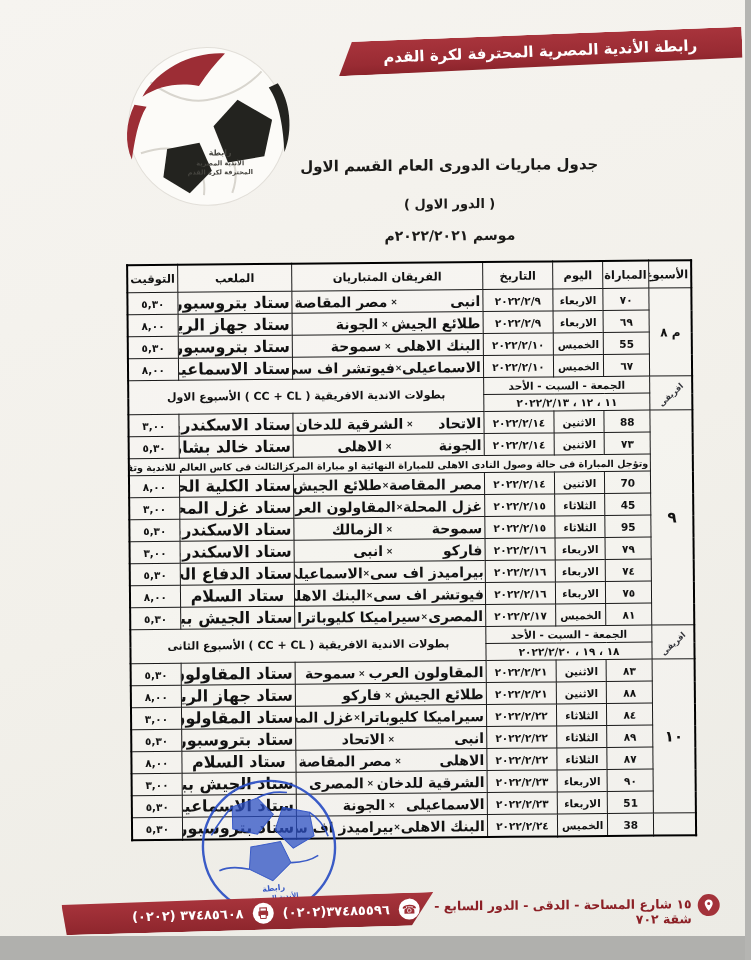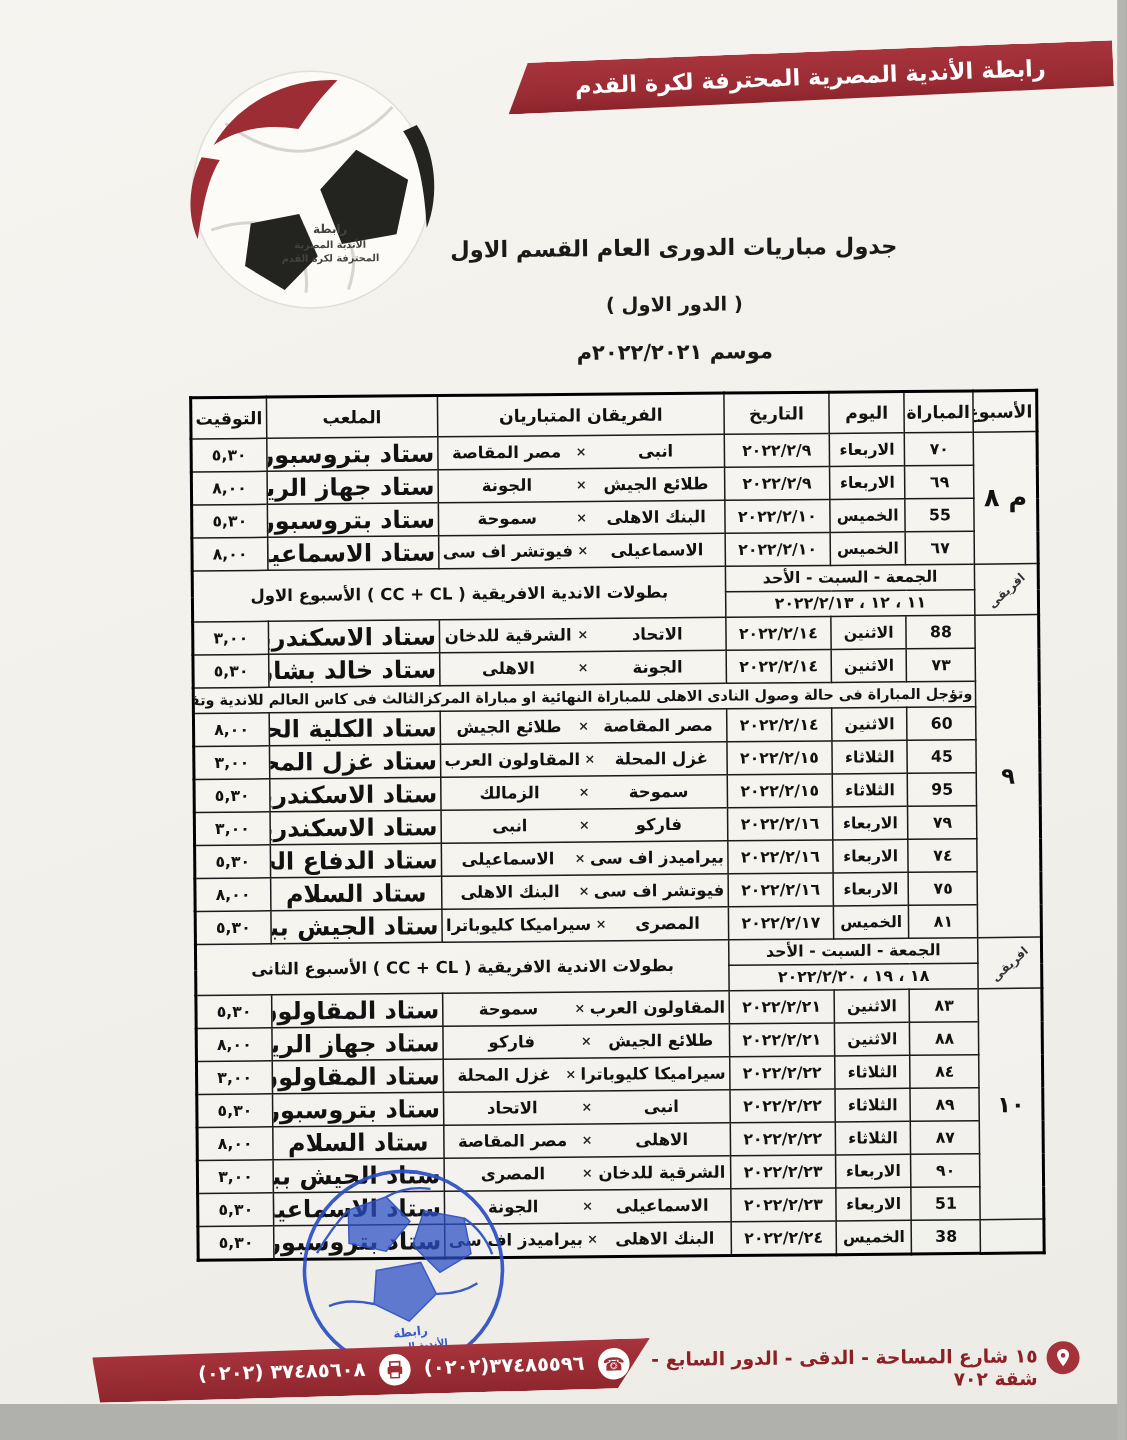--- a/index.html
+++ b/index.html
@@ -46,28 +46,28 @@
     border:2px solid #000;background:rgba(255,255,255,0.25);
     table-layout:fixed;
   }
   .sched th,.sched td{
     border:1px solid #1a1a1a;font-weight:bold;text-align:center;
     vertical-align:middle;padding:1px 2px;overflow:hidden;white-space:nowrap;
   }
   .sched th{font-size:11.5px;height:24px;}
   .sched td{font-size:10.5px;height:19px;}
   td.wk{font-size:15px;}
-  td.wk8{font-size:17px;}
+  td.wk8{font-size:12px;}
   td.wkmark span{display:inline-block;transform:rotate(-42deg);font-size:8px;color:#33343a;}
   td.afdays,td.afdates{font-size:10.5px;height:14px;}
   td.aflabel{font-size:11px;}
   td.note{font-size:9.6px;height:14px;letter-spacing:-0.2px;}
   td.teams{padding:0 2px;}
   .teamline{display:flex;align-items:center;width:100%;}
-  .teamline .t{flex:1;text-align:center;font-size:11px;}
+  .teamline .t{flex:1;text-align:right;font-size:14px;}
   .teamline .vs{width:13px;font-size:8.5px;color:#222;}
   td.stad{font-size:16px;}
 
   
   .stamp{position:absolute;left:186px;top:768px;width:160px;height:160px;opacity:.92;transform:rotate(-6deg);z-index:2;}
 
   
   .footer-pin{position:absolute;left:694px;top:897px;width:22px;height:22px;border-radius:50%;
     background:#a3323a;display:flex;align-items:center;justify-content:center;z-index:3;}
   .footer-address{position:absolute;left:420px;top:899px;width:268px;direction:rtl;text-align:right;
@@ -237,21 +237,21 @@
               <span class="t">الاهلى</span>
             </div>
           </td>
           <td class="stad">ستاد خالد بشارة الملعب</td>
           <td>٥,٣٠</td>
         </tr>
         <tr>
           <td class="note" colspan="6">وتؤجل المباراة فى حالة وصول النادى الاهلى للمباراة النهائية او مباراة المركزالثالث فى كاس العالم للاندية وتقام خلال فترة المؤجلات</td>
         </tr>
         <tr>
-          <td>60</td>
+          <td>70</td>
           <td>الاثنين</td>
           <td>٢٠٢٢/٢/١٤</td>
           <td class="teams">
             <div class="teamline">
               <span class="t">مصر المقاصة</span>
               <span class="vs">×</span>
               <span class="t">طلائع الجيش</span>
             </div>
           </td>
           <td class="stad">ستاد الكلية الحربية</td>

